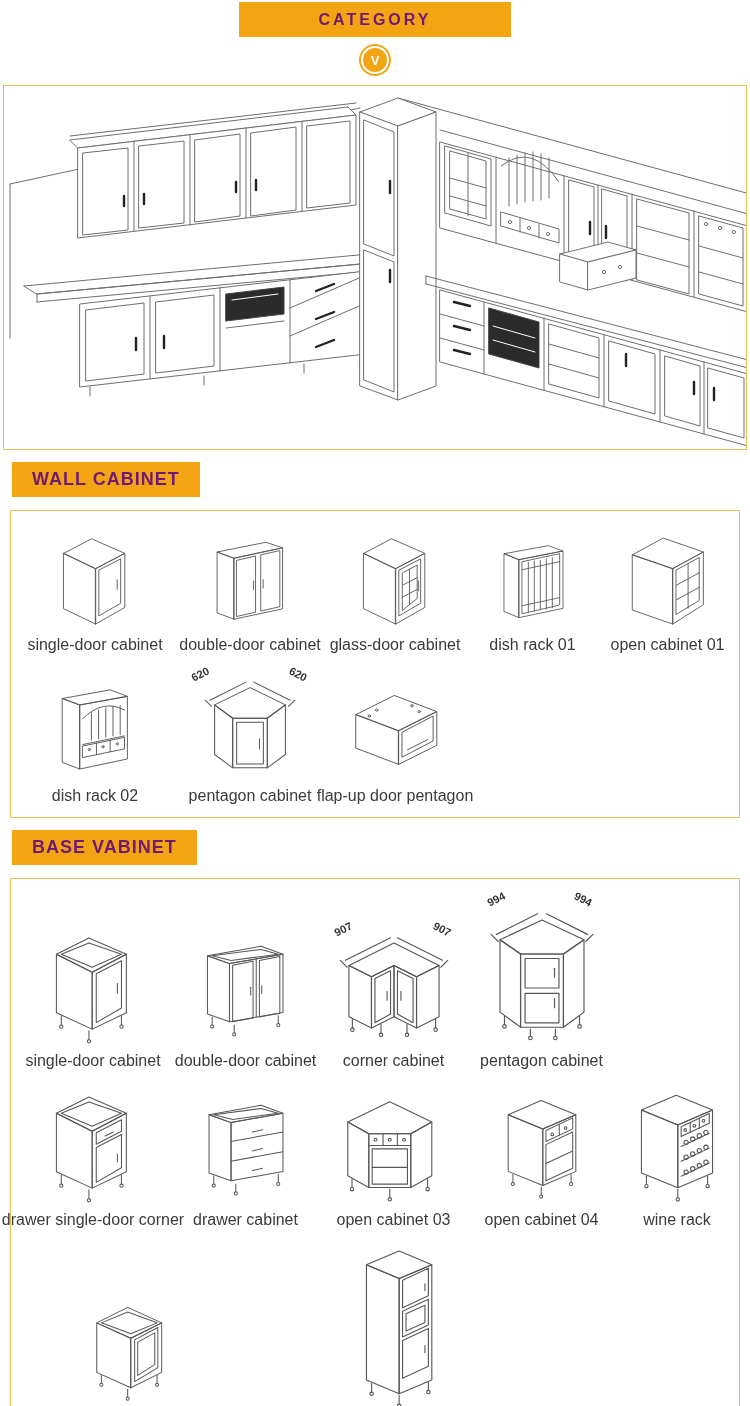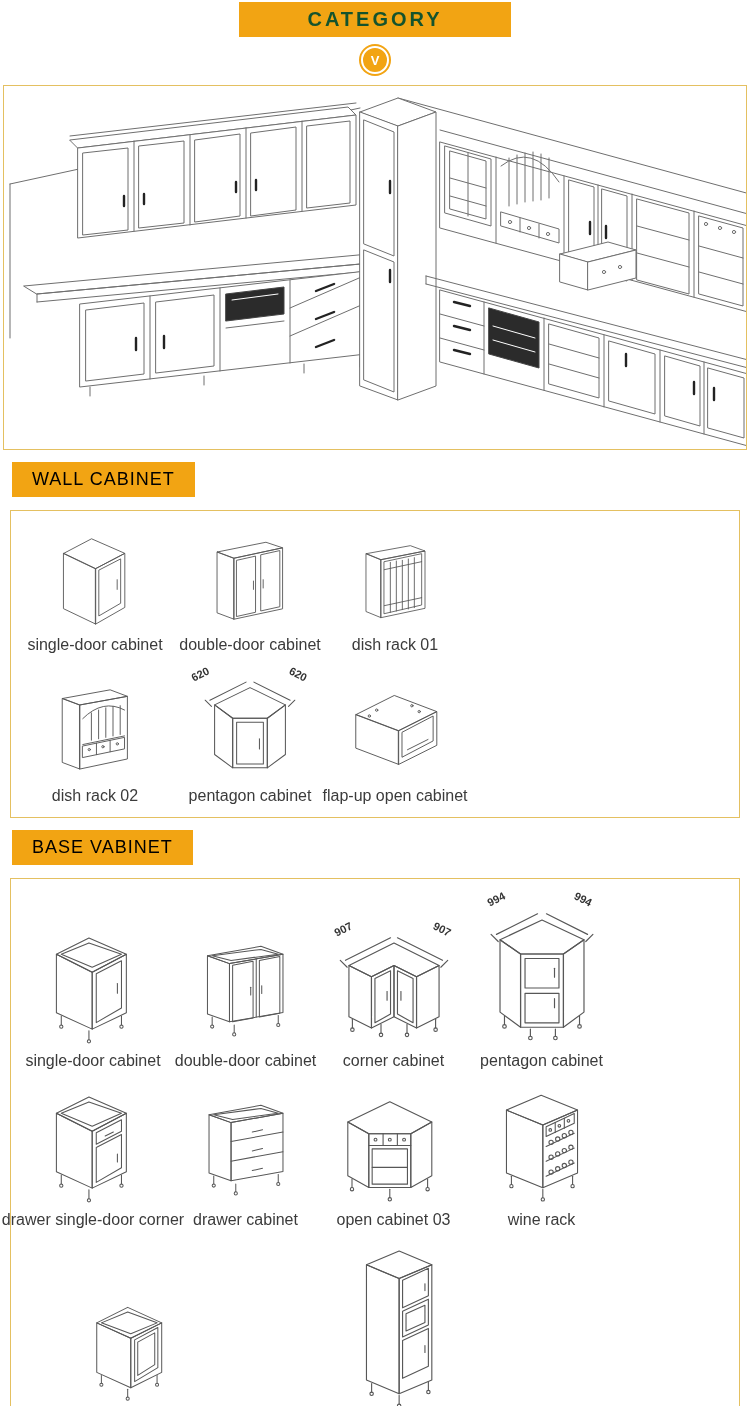--- a/index.html
+++ b/index.html
@@ -1,25 +1,25 @@
 <!DOCTYPE html>
 <html style="--accent: #F2A413; --box-border: #E4C061; --label: #3b3b3b;"><head>
 <meta charset="utf-8">
 <style>
   :root{ --accent:#F2A413; --box-border:#E4C061; --label:#3b3b3b; }
   html,body{margin:0;padding:0;background:#fff;}
   body{width:750px;font-family:"Liberation Sans",sans-serif;-webkit-font-smoothing:antialiased;}
-  .banner-center{width:272px;margin:2px auto 0;background:var(--accent);color:#14532d;
-    text-align:center;font-weight:bold;font-size:20px;letter-spacing:3px;line-height:35px;height:35px;}
+  .banner-center{width:272px;margin:2px auto 0;background:var(--accent);color:#701a75;
+    text-align:center;font-weight:bold;font-size:16px;letter-spacing:3px;line-height:35px;height:35px;}
   .v-wrap{text-align:center;margin:9px 0 0;}
   .v-circle{display:inline-flex;width:24px;height:24px;align-items:center;justify-content:center;
     border-radius:50%;background:var(--accent);color:#fff;border:2px solid #fff;
     box-shadow:0 0 0 2px var(--accent);font-weight:bold;font-size:13px;}
   .kitchen-box{margin:11px 3px 0;border:1px solid var(--box-border);height:363px;overflow:hidden;background:#fff;}
-  .section-banner{display:inline-block;background:var(--accent);color:#000000;font-weight:normal;
+  .section-banner{display:inline-block;background:var(--accent);color:#701a75;font-weight:bold;
     font-size:18px;letter-spacing:1px;line-height:35px;height:35px;padding:0 20px;margin:12px 0 0 12px;}
   .items-box{border:1px solid var(--box-border);margin:13px 10px 0;padding:12px 4px 12px;background:#fff;}
   .grid5{display:grid;align-items:end;}
   .wall-cols{grid-template-columns:160px 150px 140px 135px 1fr;}
   .base-cols{grid-template-columns:156px 149px 147px 149px 1fr;}
   .row3-cols{display:grid;grid-template-columns:230px 310px 1fr;align-items:end;}
   .row{margin-bottom:6px;}
   .cell{display:flex;flex-direction:column;align-items:center;justify-content:flex-end;position:relative;padding-top:4px;text-align:center;}
   .lbl{font-size:16px;color:var(--label);margin-top:5px;white-space:nowrap;}
   .dim{position:absolute;font-size:11px;color:#333;font-weight:bold;}
@@ -529,24 +529,36 @@
         </svg>
       <span class="lbl">single-door cabinet</span>
     </div>
     <div class="cell">
       <svg class="draw" width="124" height="104" viewBox="0 0 130 150">
           <use href="#sym-wall-double-door"></use>
         </svg>
       <span class="lbl">double-door cabinet</span>
     </div>
     <div class="cell">
+      <svg class="draw" width="120" height="104" viewBox="0 0 130 150">
+          <use href="#sym-wall-glass-door"></use>
+        </svg>
+      <span class="lbl">glass-door cabinet</span>
+    </div>
+    <div class="cell">
       <svg class="draw" width="114" height="100" viewBox="0 0 130 150">
           <use href="#sym-wall-dish-rack-1"></use>
         </svg>
       <span class="lbl">dish rack 01</span>
+    </div>
+    <div class="cell">
+      <svg class="draw" width="124" height="104" viewBox="0 0 130 150">
+          <use href="#sym-wall-open-1"></use>
+        </svg>
+      <span class="lbl">open cabinet 01</span>
     </div>
   </div>
   <div class="grid5 wall-cols">
     <div class="cell">
       <svg class="draw" width="118" height="108" viewBox="0 0 130 150">
           <use href="#sym-wall-dish-rack-2"></use>
         </svg>
       <span class="lbl">dish rack 02</span>
     </div>
     <div class="cell">
@@ -554,21 +566,21 @@
       <span class="dim dim-r" style="right:18px;top:8px">620</span>
       <svg class="draw" width="128" height="118" viewBox="0 0 150 150">
           <use href="#sym-wall-pentagon"></use>
         </svg>
       <span class="lbl">pentagon cabinet</span>
     </div>
     <div class="cell">
       <svg class="draw" width="132" height="110" viewBox="0 0 130 150">
           <use href="#sym-wall-flap-up"></use>
         </svg>
-      <span class="lbl">flap-up open cabinet</span>
+      <span class="lbl">flap-up door pentagon</span>
     </div>
   </div>
 </div>
 
 
 <div class="section-banner">BASE VABINET</div>
 <div class="items-box">
   <div class="grid5 base-cols row">
     <div class="cell">
       <svg class="draw" width="120" height="122" viewBox="0 0 130 150">
@@ -612,20 +624,26 @@
         </svg>
       <span class="lbl">drawer cabinet</span>
     </div>
     <div class="cell">
       <svg class="draw" width="134" height="126" viewBox="0 0 150 150">
           <use href="#sym-base-open-3"></use>
         </svg>
       <span class="lbl">open cabinet 03</span>
     </div>
     <div class="cell">
+      <svg class="draw" width="122" height="118" viewBox="0 0 130 150">
+          <use href="#sym-base-open-4"></use>
+        </svg>
+      <span class="lbl">open cabinet 04</span>
+    </div>
+    <div class="cell">
       <svg class="draw" width="122" height="124" viewBox="0 0 130 150">
           <use href="#sym-wine-rack"></use>
         </svg>
       <span class="lbl">wine rack</span>
     </div>
   </div>
   <div class="row3-cols">
     <div class="cell">
       <svg class="draw" width="120" height="116" viewBox="0 0 130 150">
           <use href="#sym-oven-cabinet"></use>

